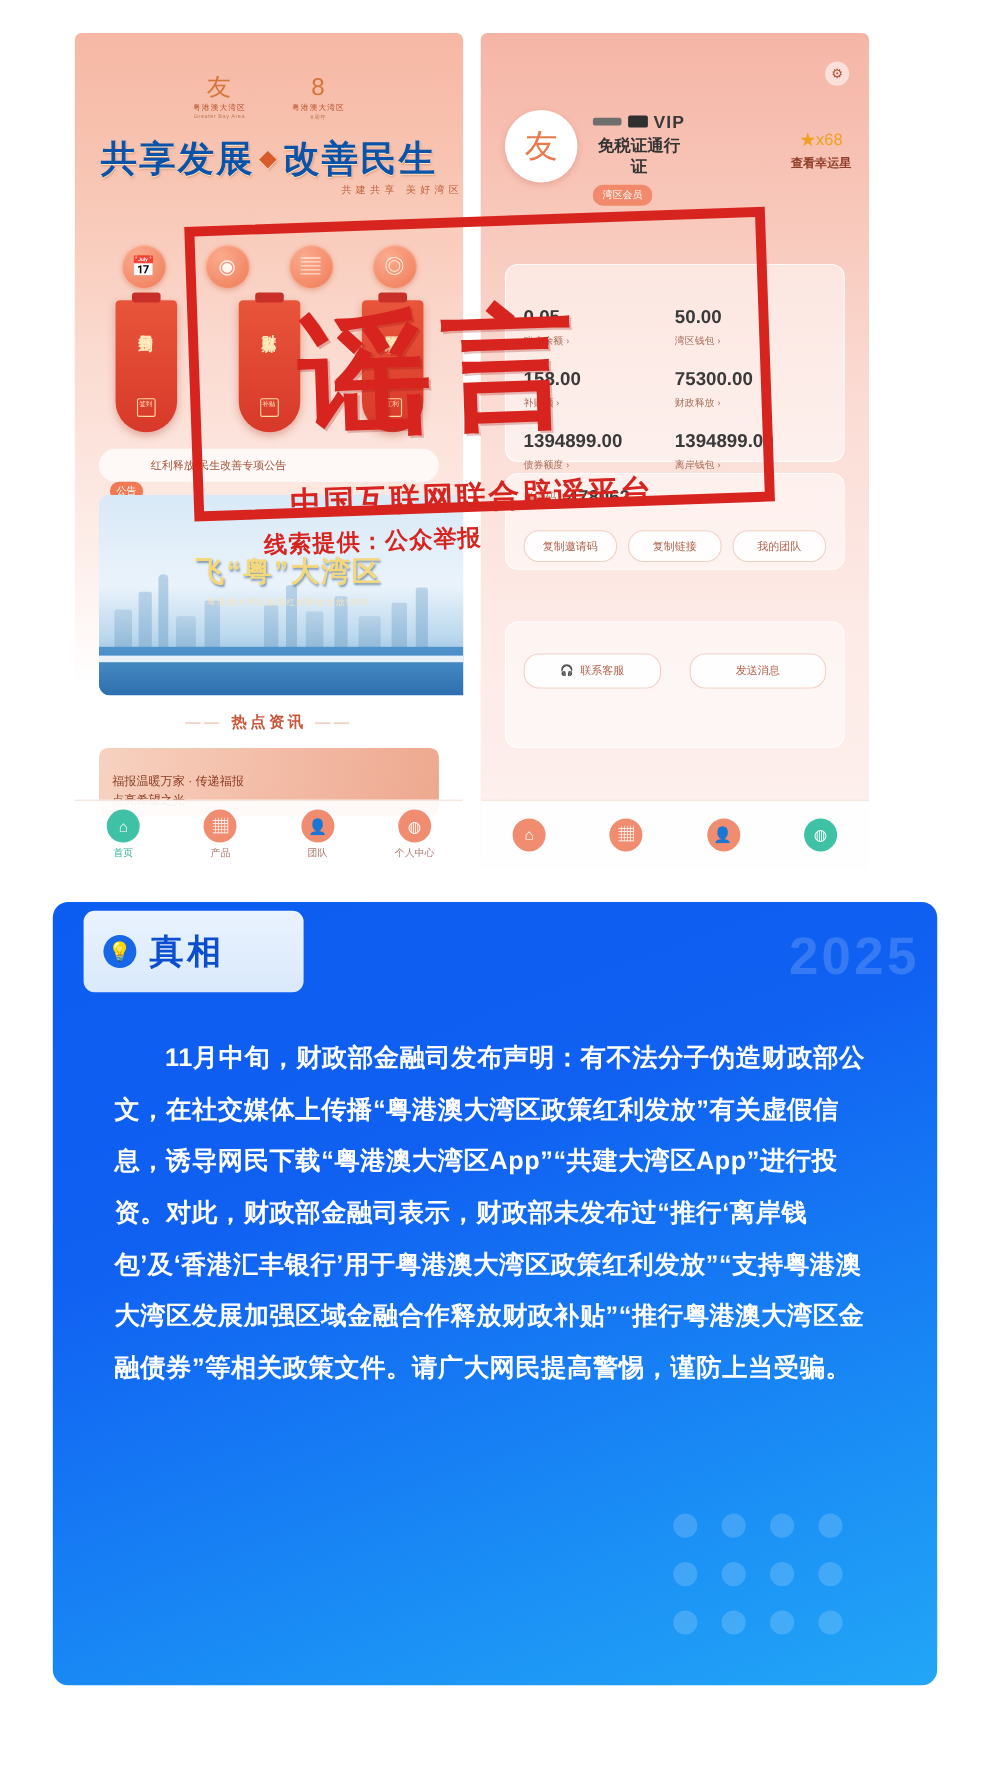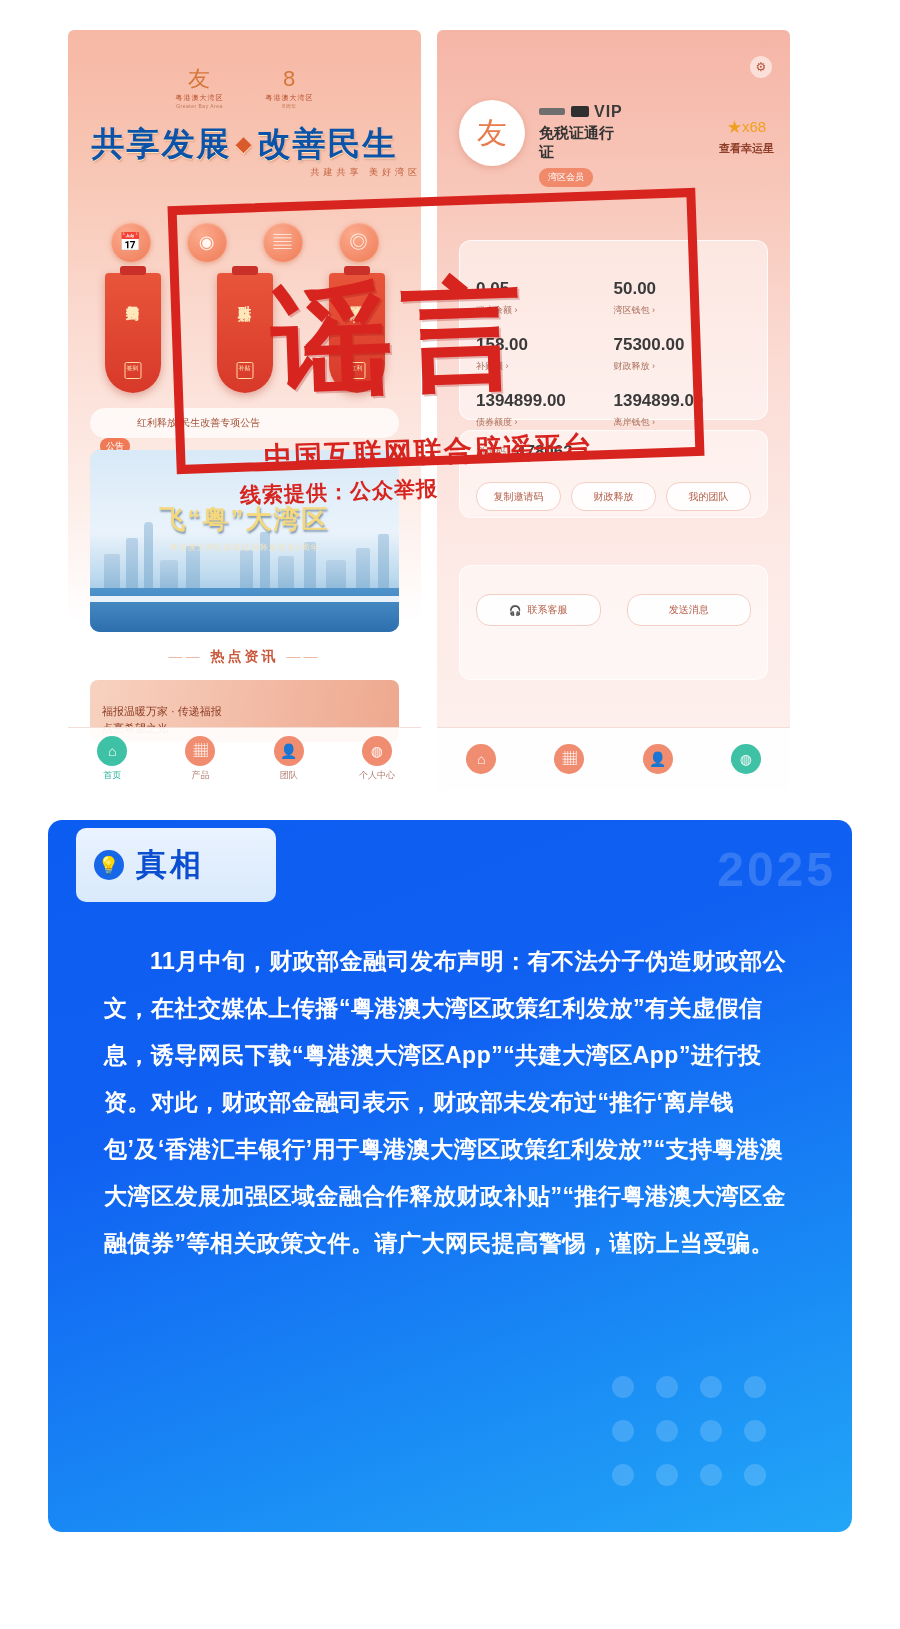--- a/index.html
+++ b/index.html
@@ -167,20 +167,21 @@
   }
 
   
   .l-pic {
     position: absolute;
     top: 420px; left: 22px;
     width: 309px; height: 182px;
     border-radius: 10px;
     overflow: hidden;
     background: linear-gradient(180deg,#cfe3f4 0%, #e3eef8 40%, #9fc6e8 62%, #4f8fc4 100%);
+    padding-left: 37px;
   }
   .l-pic .sky {
     position: absolute; inset: 0;
     background: linear-gradient(180deg,#d8e9f7 0%, #eaf3fb 45%, #bcd9ee 70%, #6ba4d2 100%);
   }
   .l-pic .city {
     position: absolute; bottom: 42px; left: 0; width: 100%; height: 72px;
   }
   .l-pic .bldg {
     position: absolute; bottom: 0;
@@ -277,21 +278,21 @@
     width: 66px; height: 66px; border-radius: 50%;
     background: #ffffff;
     box-shadow: 0 2px 7px rgba(190,90,60,.3);
     display: flex; align-items: center; justify-content: center;
     color: #e87b4e; font-size: 30px;
   }
   .r-info { padding-top: 3px; }
   .r-vip { font-size: 16px; font-weight: bold; color: #3a3a3a; letter-spacing: 1px;}
   .r-vip .bar { display:inline-block; width:26px;height:7px;background:#6e6e6e;border-radius:2px;margin-right:6px;vertical-align:2px;}
   .r-vip .bar2 { display:inline-block; width:18px;height:11px;background:#2f2f2f;border-radius:2px;margin-right:5px;}
-  .r-cert { font-size: 15px; font-weight: bold; color: #333; line-height: 19px; margin-top: 2px;}
+  .r-cert { font-size: 15px; font-weight: bold; color: #333; line-height: 19px; margin-top: 2px; text-align: center;}
   .r-badge {
     display: inline-block; margin-top: 7px;
     background: #f08a6a; color: #fff;
     font-size: 9px; padding: 3px 9px; border-radius: 9px;
   }
   .r-star {
     position: absolute; top: 88px; right: 16px;
     text-align: center; color: #b2553b;
   }
   .r-star .sline { font-size: 15px; color: #f0a01e; }
@@ -594,21 +595,21 @@
       </div>
     </div>
 
     <div class="r-card r-card-2">
       <div class="invite-row">
         <span class="invite-lbl">邀请码</span>
         <span class="invite-code">478062</span>
       </div>
       <div class="btn-row">
         <div class="pill-btn">复制邀请码</div>
-        <div class="pill-btn">财政释放</div>
+        <div class="pill-btn">复制链接</div>
         <div class="pill-btn">我的团队</div>
       </div>
     </div>
 
     <div class="r-card r-card-3">
       <div class="btn-row">
         <div class="pill-btn">
           <span style="margin-right:6px;">🎧</span>
           <span>联系客服</span>
         </div>

